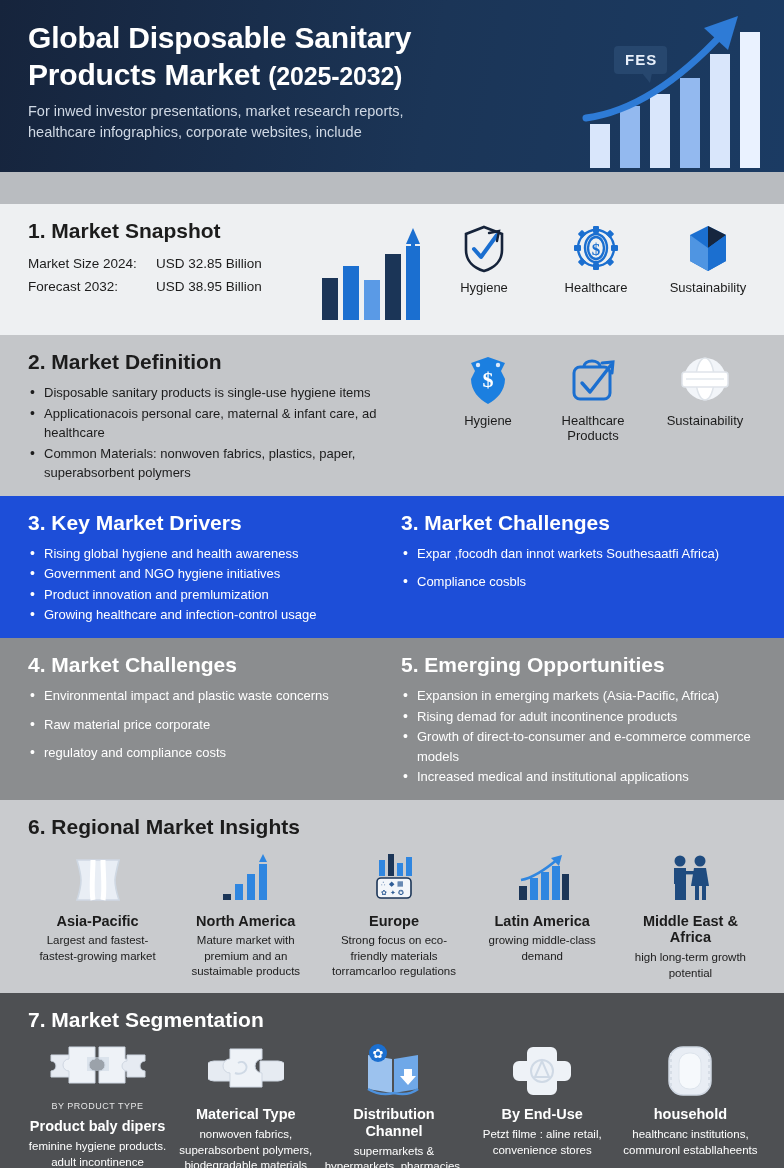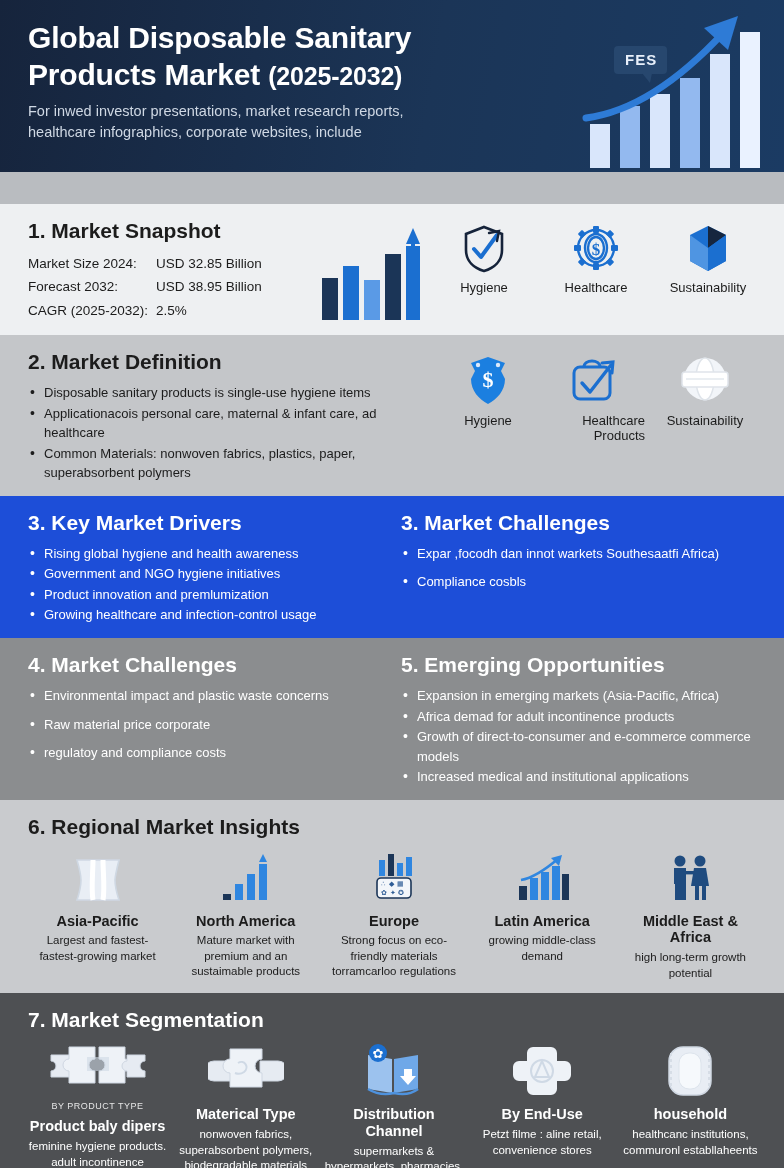--- a/index.html
+++ b/index.html
@@ -110,24 +110,20 @@
       <div class="s1-left">
         <h2>1. Market Snapshot</h2>
         <div class="kv">
           <div class="row">
             <span class="k">Market Size 2024:</span>
             <span>USD 32.85 Billion</span>
           </div>
           <div class="row">
             <span class="k">Forecast 2032:</span>
             <span>USD 38.95 Billion</span>
-          </div>
-          <div class="row">
-            <span class="k">CAGR (2025-2032):</span>
-            <span>2.5%</span>
           </div>
         </div>
       </div>
 
       <div class="s1-chart">
         <svg width="105" height="95" viewBox="0 0 105 95">
           <rect x="4" y="50" width="16" height="42" fill="#1b3557"></rect>
           <rect x="25" y="38" width="16" height="54" fill="#1b6fd0"></rect>
           <rect x="46" y="52" width="16" height="40" fill="#5a9ae6"></rect>
           <rect x="67" y="26" width="16" height="66" fill="#1b3557"></rect>
@@ -201,21 +197,21 @@
           <span>
             <svg width="54" height="54" viewBox="0 0 54 54" style="margin:0 auto;">
               <path d="M10 10 L27 4 L44 10 L40 18 L44 26 C44 38 36 46 27 51 C18 46 10 38 10 26 L14 18 Z" fill="#1b7fe0"></path>
               <circle cx="17" cy="12" r="2.2" fill="#dce9fb"></circle>
                 <circle cx="37" cy="12" r="2.2" fill="#dce9fb"></circle>
               <text x="27" y="34" text-anchor="middle" font-size="22" font-weight="700" fill="#ffffff" font-family="'Liberation Serif',serif">$</text>
             </svg>
           </span>
           <div class="lbl">Hygiene</div>
         </div>
-        <div class="ico-cell" style="width:104px;text-align:right;">
+        <div class="ico-cell" style="width:104px;">
           <span>
             <svg width="52" height="54" viewBox="0 0 52 54" style="margin:0 auto;">
               <rect x="7" y="14" width="36" height="32" rx="6" fill="none" stroke="#1b6fd0" stroke-width="3"></rect>
               <path d="M17 14 C17 6, 33 6, 33 14" fill="none" stroke="#1b6fd0" stroke-width="3"></path>
               <path d="M15 30 L23 39 L44 12" fill="none" stroke="#1b6fd0" stroke-width="3.4" stroke-linecap="round" stroke-linejoin="round"></path>
               <path d="M35 10 L46 9 L45 20" fill="none" stroke="#1b6fd0" stroke-width="3" stroke-linecap="round"></path>
             </svg>
           </span>
           <div class="lbl">Healthcare Products</div>
         </div>
@@ -259,21 +255,21 @@
       <ul class="bul sp">
         <li>Environmental impact and plastic waste concerns</li>
         <li>Raw material price corporate</li>
         <li>regulatoy and compliance costs</li>
       </ul>
     </div>
     <div>
       <h2>5. Emerging Opportunities</h2>
       <ul class="bul">
         <li>Expansion in emerging markets (Asia-Pacific, Africa)</li>
-        <li>Africa demad for adult incontinence products</li>
+        <li>Rising demad for adult incontinence products</li>
         <li>Growth of direct-to-consumer and e-commerce commerce models</li>
         <li>Increased medical and institutional applications</li>
       </ul>
     </div>
   </div>
 
   <div class="sec lightgray" style="flex:0 0 167px;">
     <h2>6. Regional Market Insights</h2>
     <div class="grid5">
 

